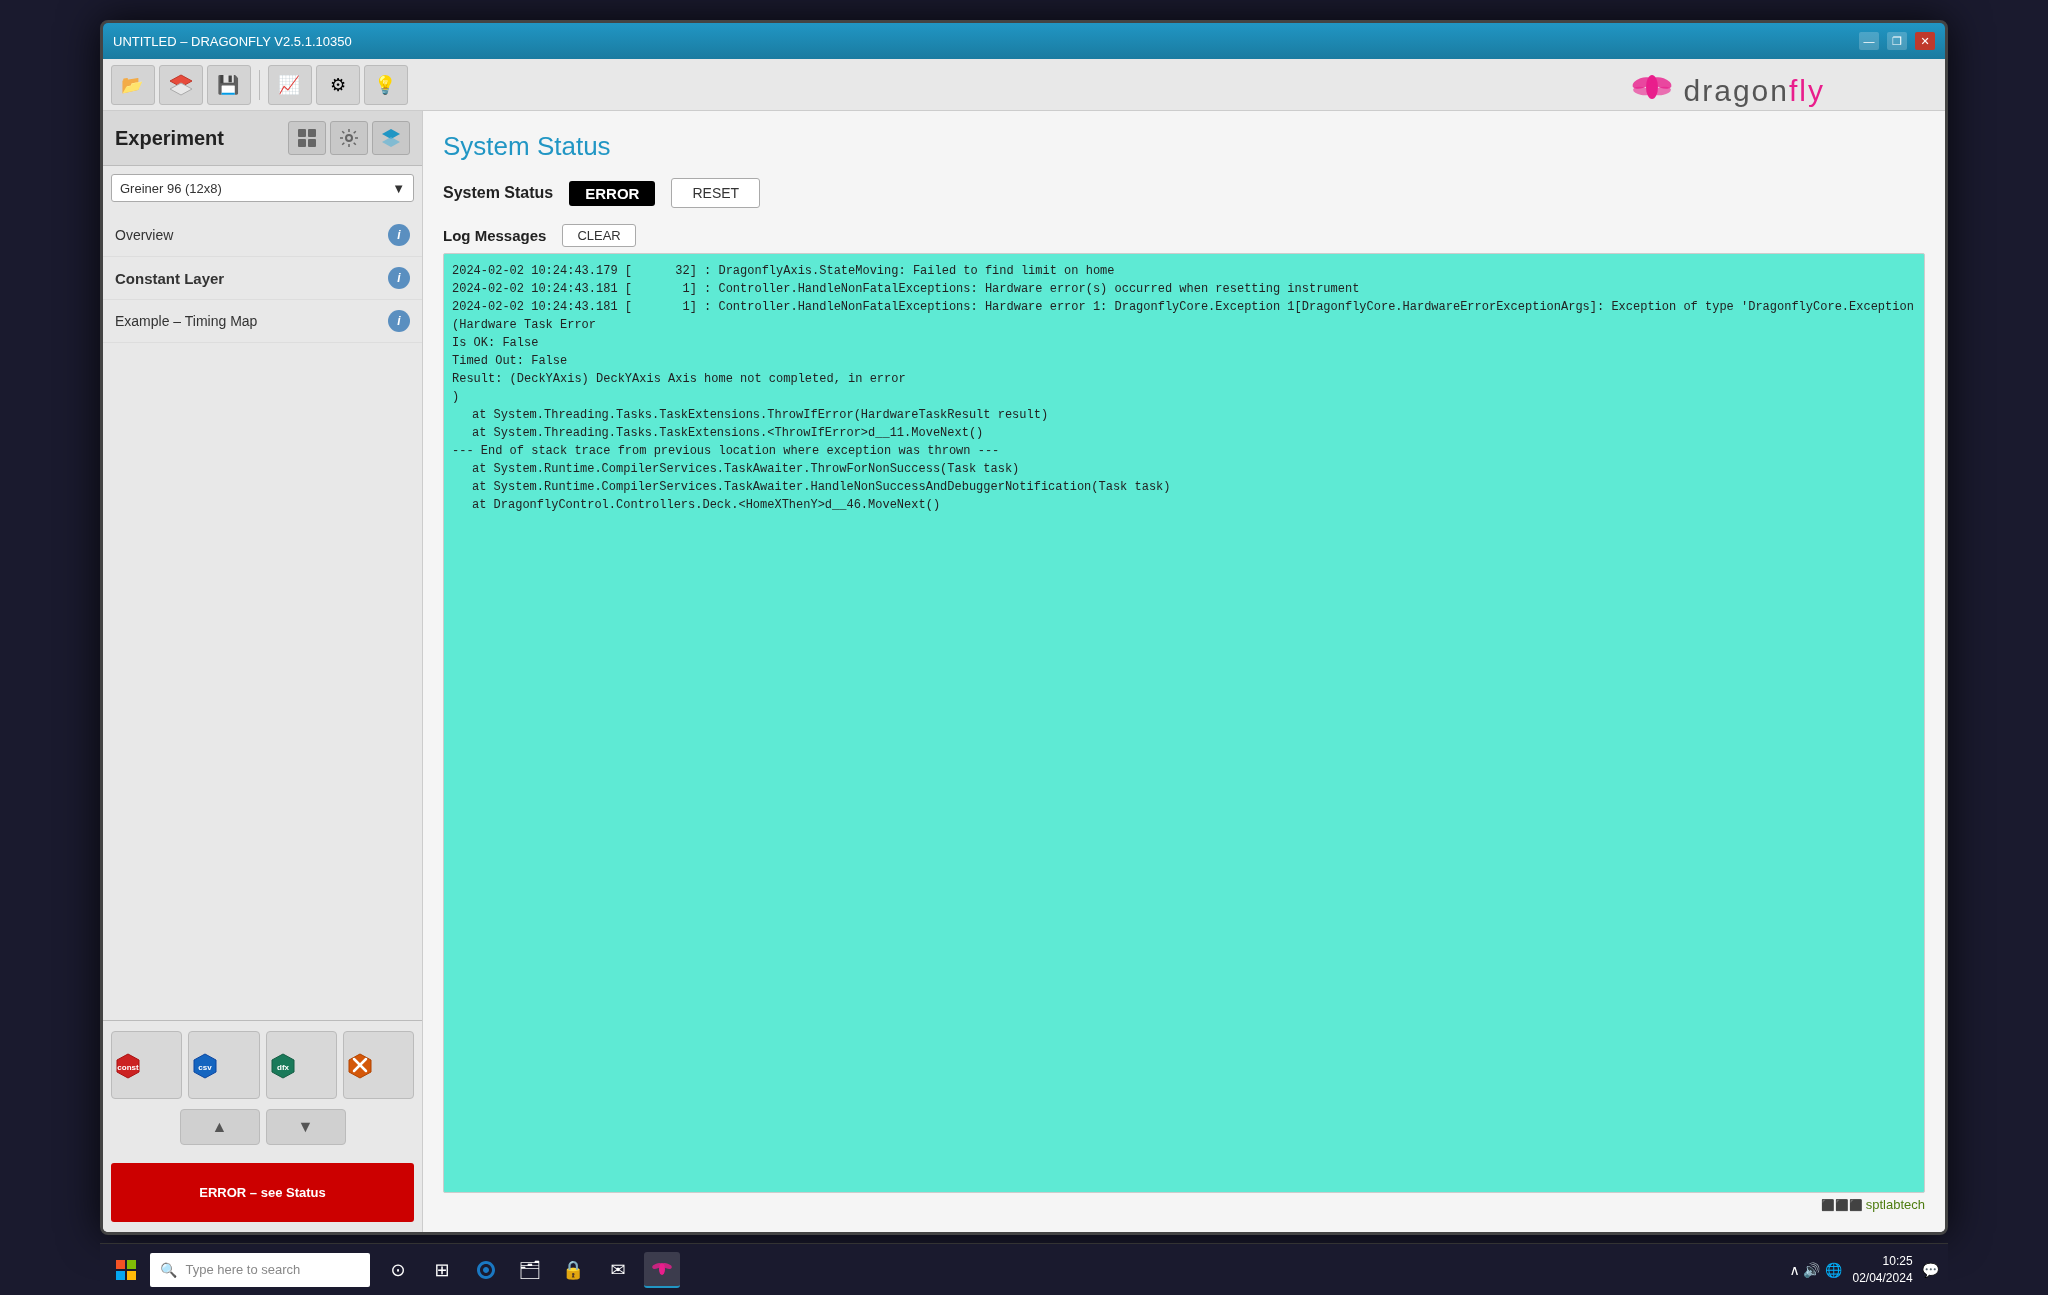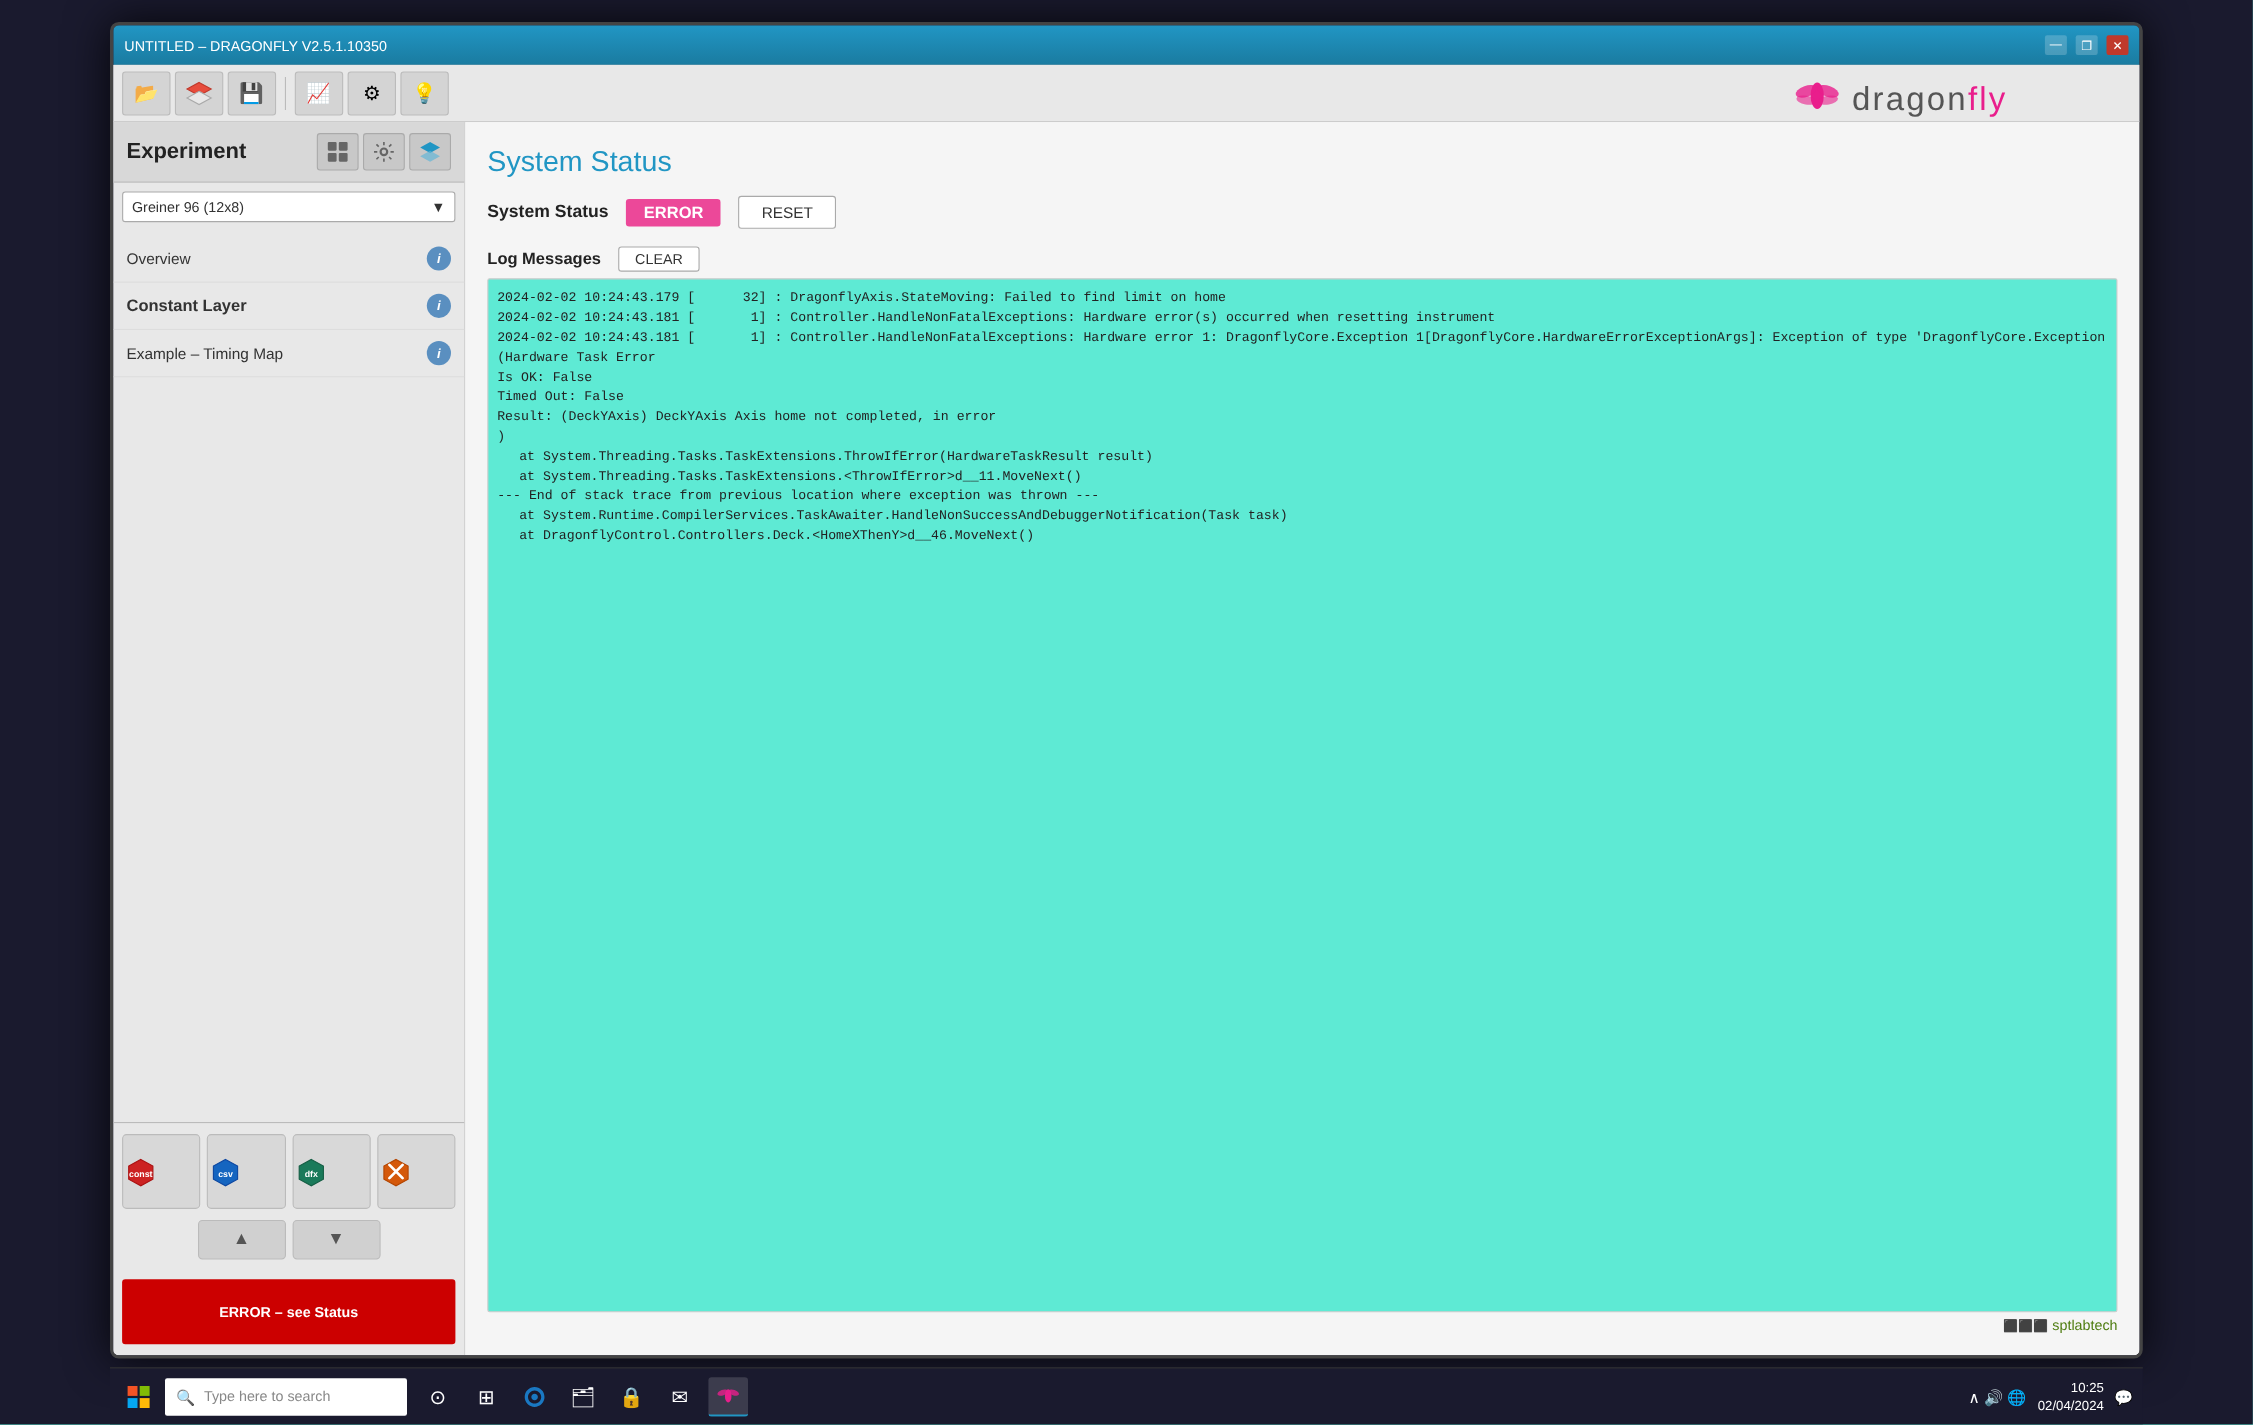--- a/index.html
+++ b/index.html
@@ -267,21 +267,21 @@
       align-items: center;
       gap: 16px;
       margin-bottom: 16px;
     }
     .system-status-label {
       font-size: 16px;
       font-weight: 600;
       color: #222;
     }
     .status-badge-error {
-      background: #ec4899;
+      background: #000000;
       color: white;
       padding: 4px 16px;
       font-size: 15px;
       font-weight: 700;
       border-radius: 3px;
     }
     .reset-btn {
       padding: 6px 20px;
       background: white;
       border: 1px solid #aaa;
@@ -582,20 +582,21 @@
           <div class="log-line">2024-02-02 10:24:43.181 [&nbsp;&nbsp;&nbsp;&nbsp;&nbsp;&nbsp;&nbsp;1] : Controller.HandleNonFatalExceptions: Hardware error(s) occurred when resetting instrument</div>
           <div class="log-line">2024-02-02 10:24:43.181 [&nbsp;&nbsp;&nbsp;&nbsp;&nbsp;&nbsp;&nbsp;1] : Controller.HandleNonFatalExceptions: Hardware error 1: DragonflyCore.Exception 1[DragonflyCore.HardwareErrorExceptionArgs]: Exception of type 'DragonflyCore.Exception</div>
           <div class="log-line">(Hardware Task Error</div>
           <div class="log-line">Is OK: False</div>
           <div class="log-line">Timed Out: False</div>
           <div class="log-line">Result: (DeckYAxis) DeckYAxis Axis home not completed, in error</div>
           <div class="log-line">)</div>
           <div class="log-line indent">at System.Threading.Tasks.TaskExtensions.ThrowIfError(HardwareTaskResult result)</div>
           <div class="log-line indent">at System.Threading.Tasks.TaskExtensions.&lt;ThrowIfError&gt;d__11.MoveNext()</div>
           <div class="log-line">--- End of stack trace from previous location where exception was thrown ---</div>
+          <div class="log-line indent">at System.Runtime.CompilerServices.TaskAwaiter.ThrowForNonSuccess(Task task)</div>
           <div class="log-line indent">at System.Runtime.CompilerServices.TaskAwaiter.HandleNonSuccessAndDebuggerNotification(Task task)</div>
           <div class="log-line indent">at DragonflyControl.Controllers.Deck.&lt;HomeXThenY&gt;d__46.MoveNext()</div>
         </div>
 
         <div class="sptlab-logo">
           <span style="font-size:11px; color:#888;">⬛⬛⬛ </span><span style="font-size:13px; color:#4d7c0f; font-weight:500;">sptlabtech</span>
         </div>
       </div>
     </div>
   </div>

